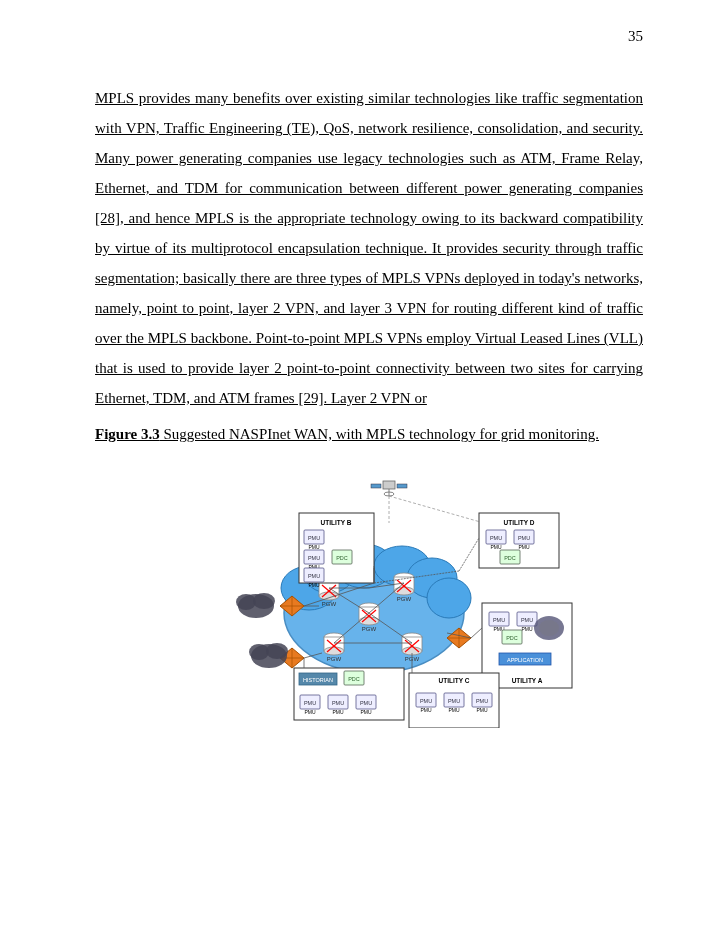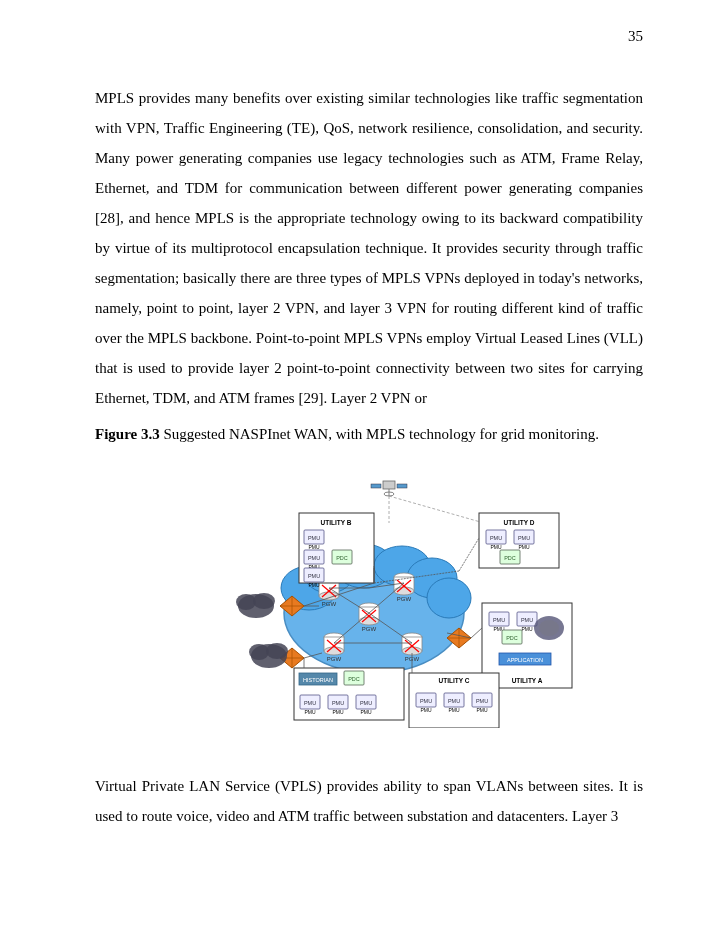--- a/index.html
+++ b/index.html
@@ -11,20 +11,21 @@
       width: 728px;
       min-height: 942px;
       position: relative;
     }
     .page {
       width: 728px;
       min-height: 942px;
       background: #ffffff;
       padding: 40px 85px 40px 95px;
       position: relative;
+      text-decoration: underline;
     }
     .page-number {
       position: absolute;
       top: 28px;
       right: 85px;
       font-size: 15px;
     }
     .body-text {
       font-size: 15px;
       line-height: 2;
@@ -303,17 +304,13 @@
 
       <line x1="220" y1="125" x2="305" y2="113" stroke="#555" stroke-width="0.8" stroke-dasharray="2,1"></line>
       <line x1="305" y1="113" x2="325" y2="80" stroke="#555" stroke-width="0.8" stroke-dasharray="2,1"></line>
       <line x1="293" y1="175" x2="317" y2="180" stroke="#555" stroke-width="0.8"></line>
       <line x1="317" y1="180" x2="328" y2="170" stroke="#555" stroke-width="0.8"></line>
       <line x1="258" y1="195" x2="258" y2="215" stroke="#555" stroke-width="0.8"></line>
       <line x1="150" y1="200" x2="150" y2="210" stroke="#555" stroke-width="0.8"></line>
     </svg>
   </div>
 
-  <p class="body-text">
-    Virtual Private LAN Service (VPLS) provides ability to span VLANs between sites. It is
-    used to route voice, video and ATM traffic between substation and datacenters. Layer 3
-  </p>
 </div>
 
 </body></html>

